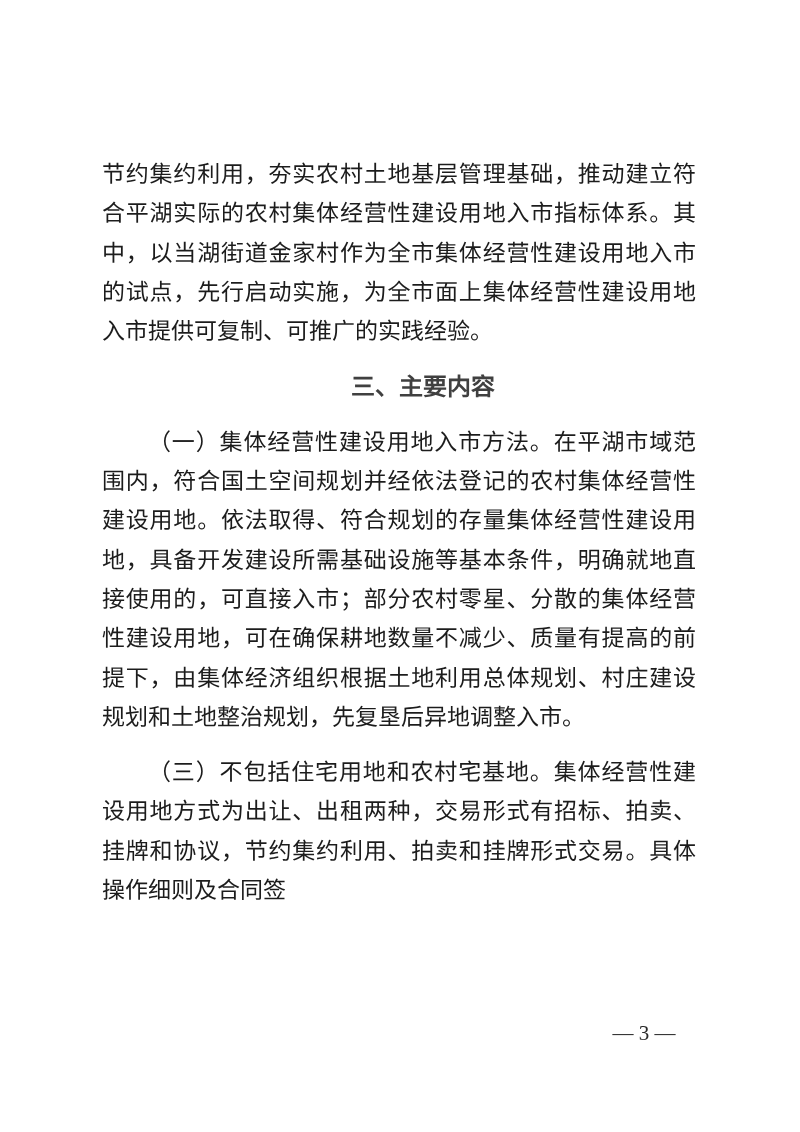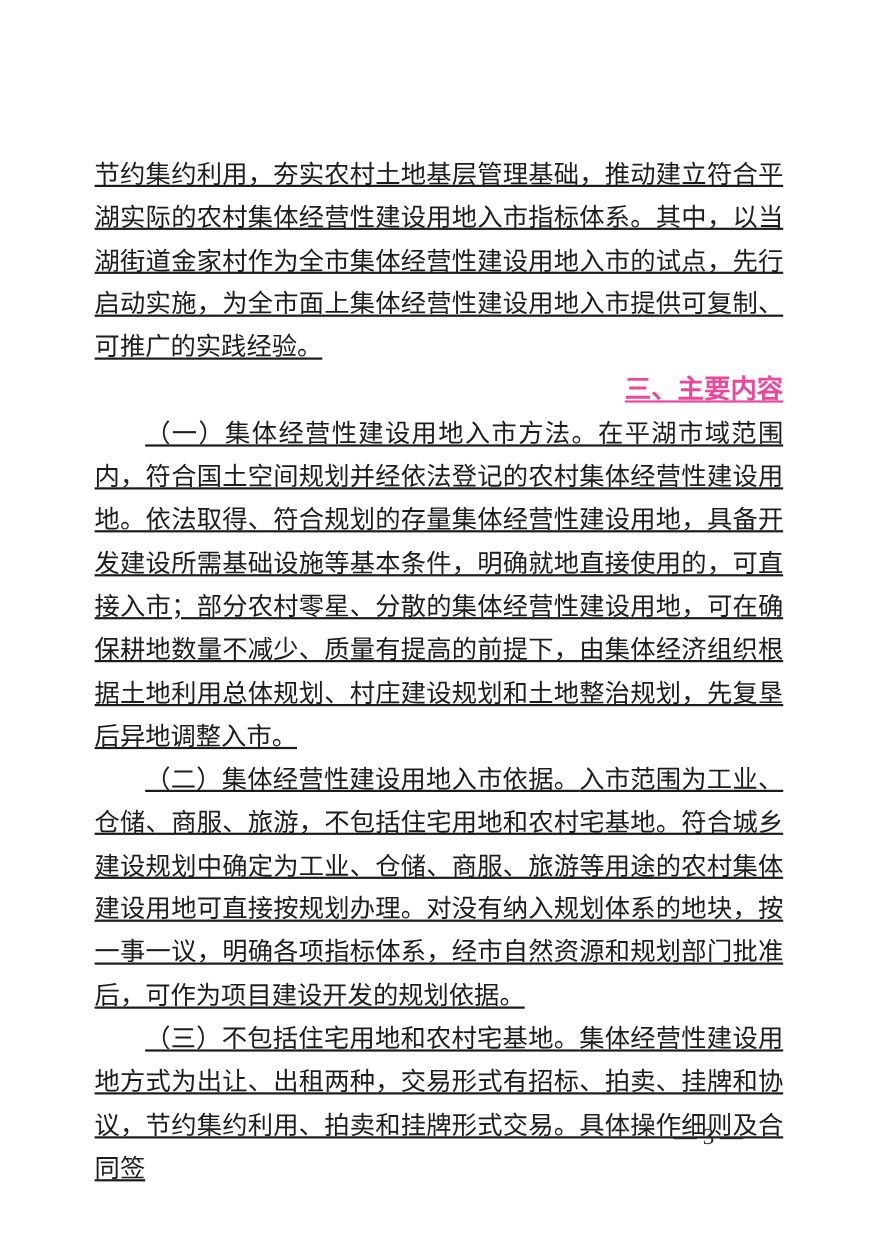--- a/index.html
+++ b/index.html
@@ -20,36 +20,35 @@
     position: absolute;
     left: 86px;
     top: 139px;
     width: 626px;
     font-size: 23px;
     line-height: 39.3px;
     text-align: justify;
     text-justify: inter-ideograph;
   }
   .content p {
-    margin: 0;
+    margin: 16px;
     padding: 0;
-    text-decoration: underline;
   }
   .para-indent {
     text-indent: 2em;
   }
   .section-heading {
     margin: 0;
     text-indent: 2em;
     font-family: "Liberation Sans", "DejaVu Sans", sans-serif;
     font-weight: 700;
     font-size: 24px;
     line-height: 39.3px;
-    color: #ec4899;
-    text-align: right;
+    color: #404040;
+    text-align: center;
   }
   .section-lead {
     
     font-weight: normal;
   }
   .page-number {
     position: absolute;
     left: 604px;
     top: 1019px;
     width: 80px;
@@ -66,20 +65,19 @@
 
 <div class="page">
   <div class="content">
 
     <p>节约集约利用，夯实农村土地基层管理基础，推动建立符合平湖实际的农村集体经营性建设用地入市指标体系。其中，以当湖街道金家村作为全市集体经营性建设用地入市的试点，先行启动实施，为全市面上集体经营性建设用地入市提供可复制、可推广的实践经验。</p>
 
     <p class="section-heading">三、主要内容</p>
 
     <p class="para-indent"><span class="section-lead">（一）集体经营性建设用地入市方法。</span><span>在平湖市域范围内，符合国土空间规划并经依法登记的农村集体经营性建设用地。依法取得、符合规划的存量集体经营性建设用地，具备开发建设所需基础设施等基本条件，明确就地直接使用的，可直接入市；部分农村零星、分散的集体经营性建设用地，可在确保耕地数量不减少、质量有提高的前提下，由集体经济组织根据土地利用总体规划、村庄建设规划和土地整治规划，先复垦后异地调整入市。</span></p>
 
-    <p class="para-indent"><span class="section-lead">（二）集体经营性建设用地入市依据。</span><span>入市范围为工业、仓储、商服、旅游，不包括住宅用地和农村宅基地。符合城乡建设规划中确定为工业、仓储、商服、旅游等用途的农村集体建设用地可直接按规划办理。对没有纳入规划体系的地块，按一事一议，明确各项指标体系，经市自然资源和规划部门批准后，可作为项目建设开发的规划依据。</span></p>
 
     <p class="para-indent"><span class="section-lead">（三）不包括住宅用地和农村宅基地。</span><span>集体经营性建设用地方式为出让、出租两种，交易形式有招标、拍卖、挂牌和协议，节约集约利用、拍卖和挂牌形式交易。具体操作细则及合同签</span></p>
 
   </div>
 
   <div class="page-number">— 3 —</div>
 </div>
 
 </body></html>

